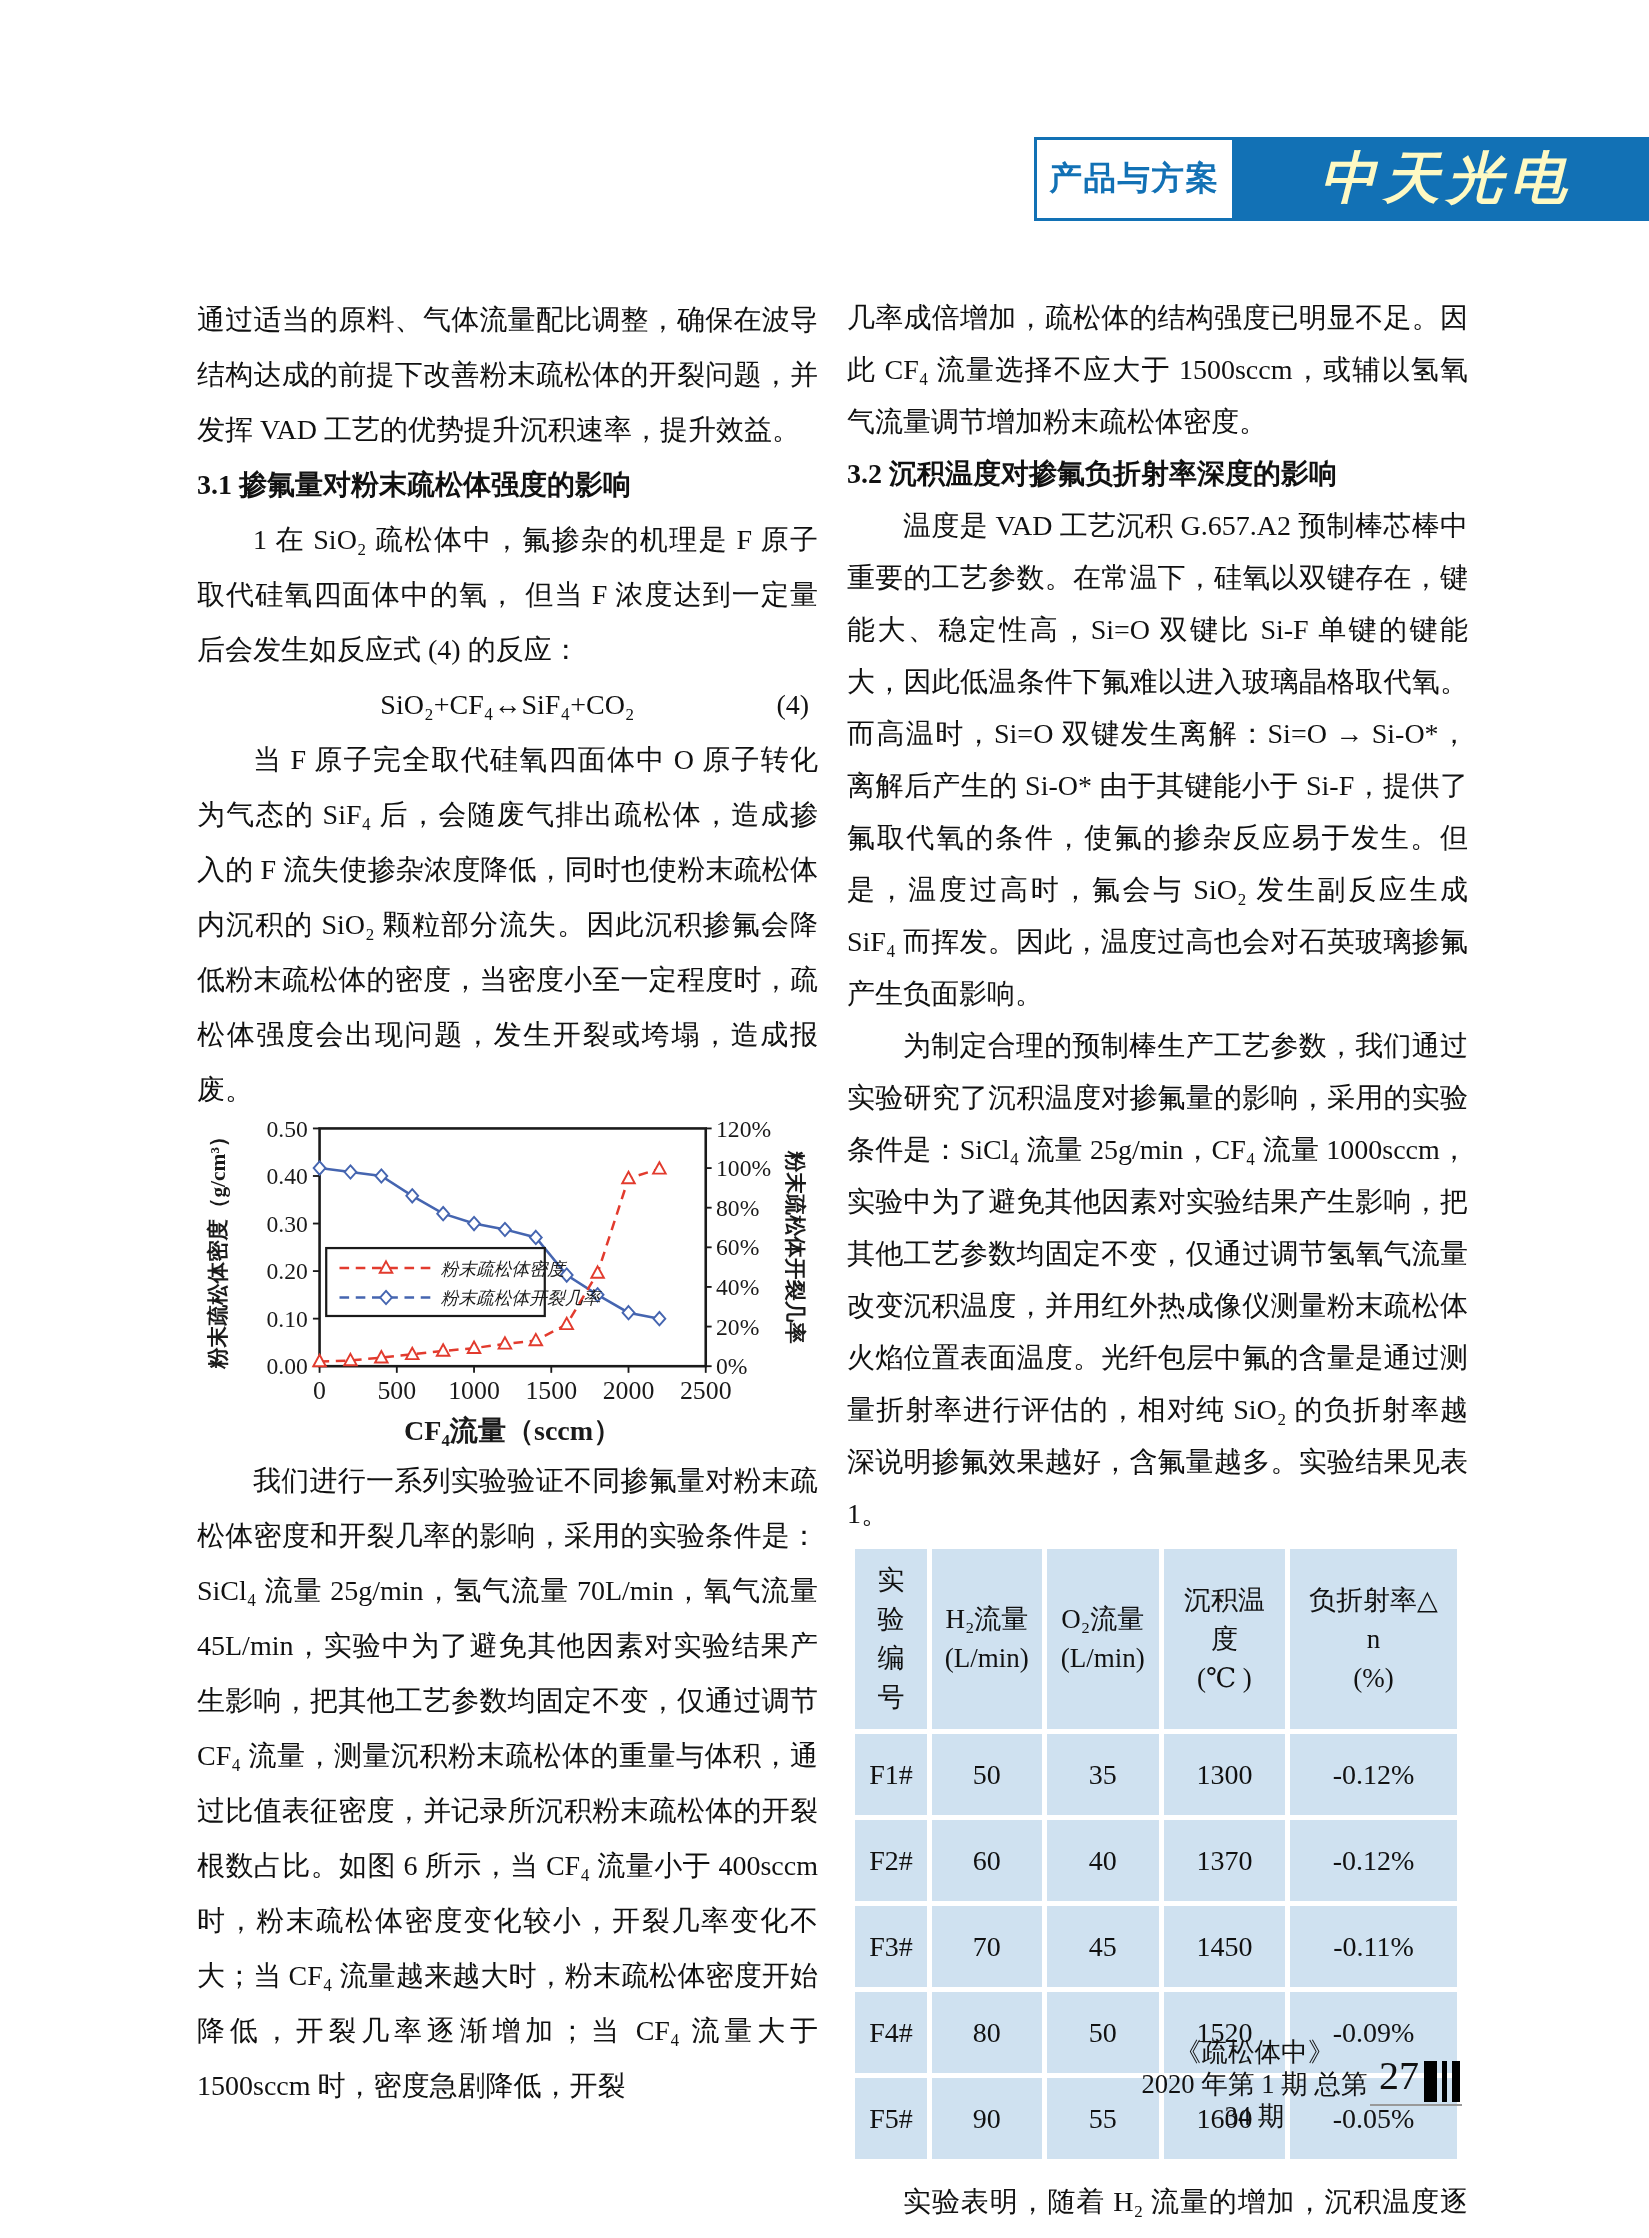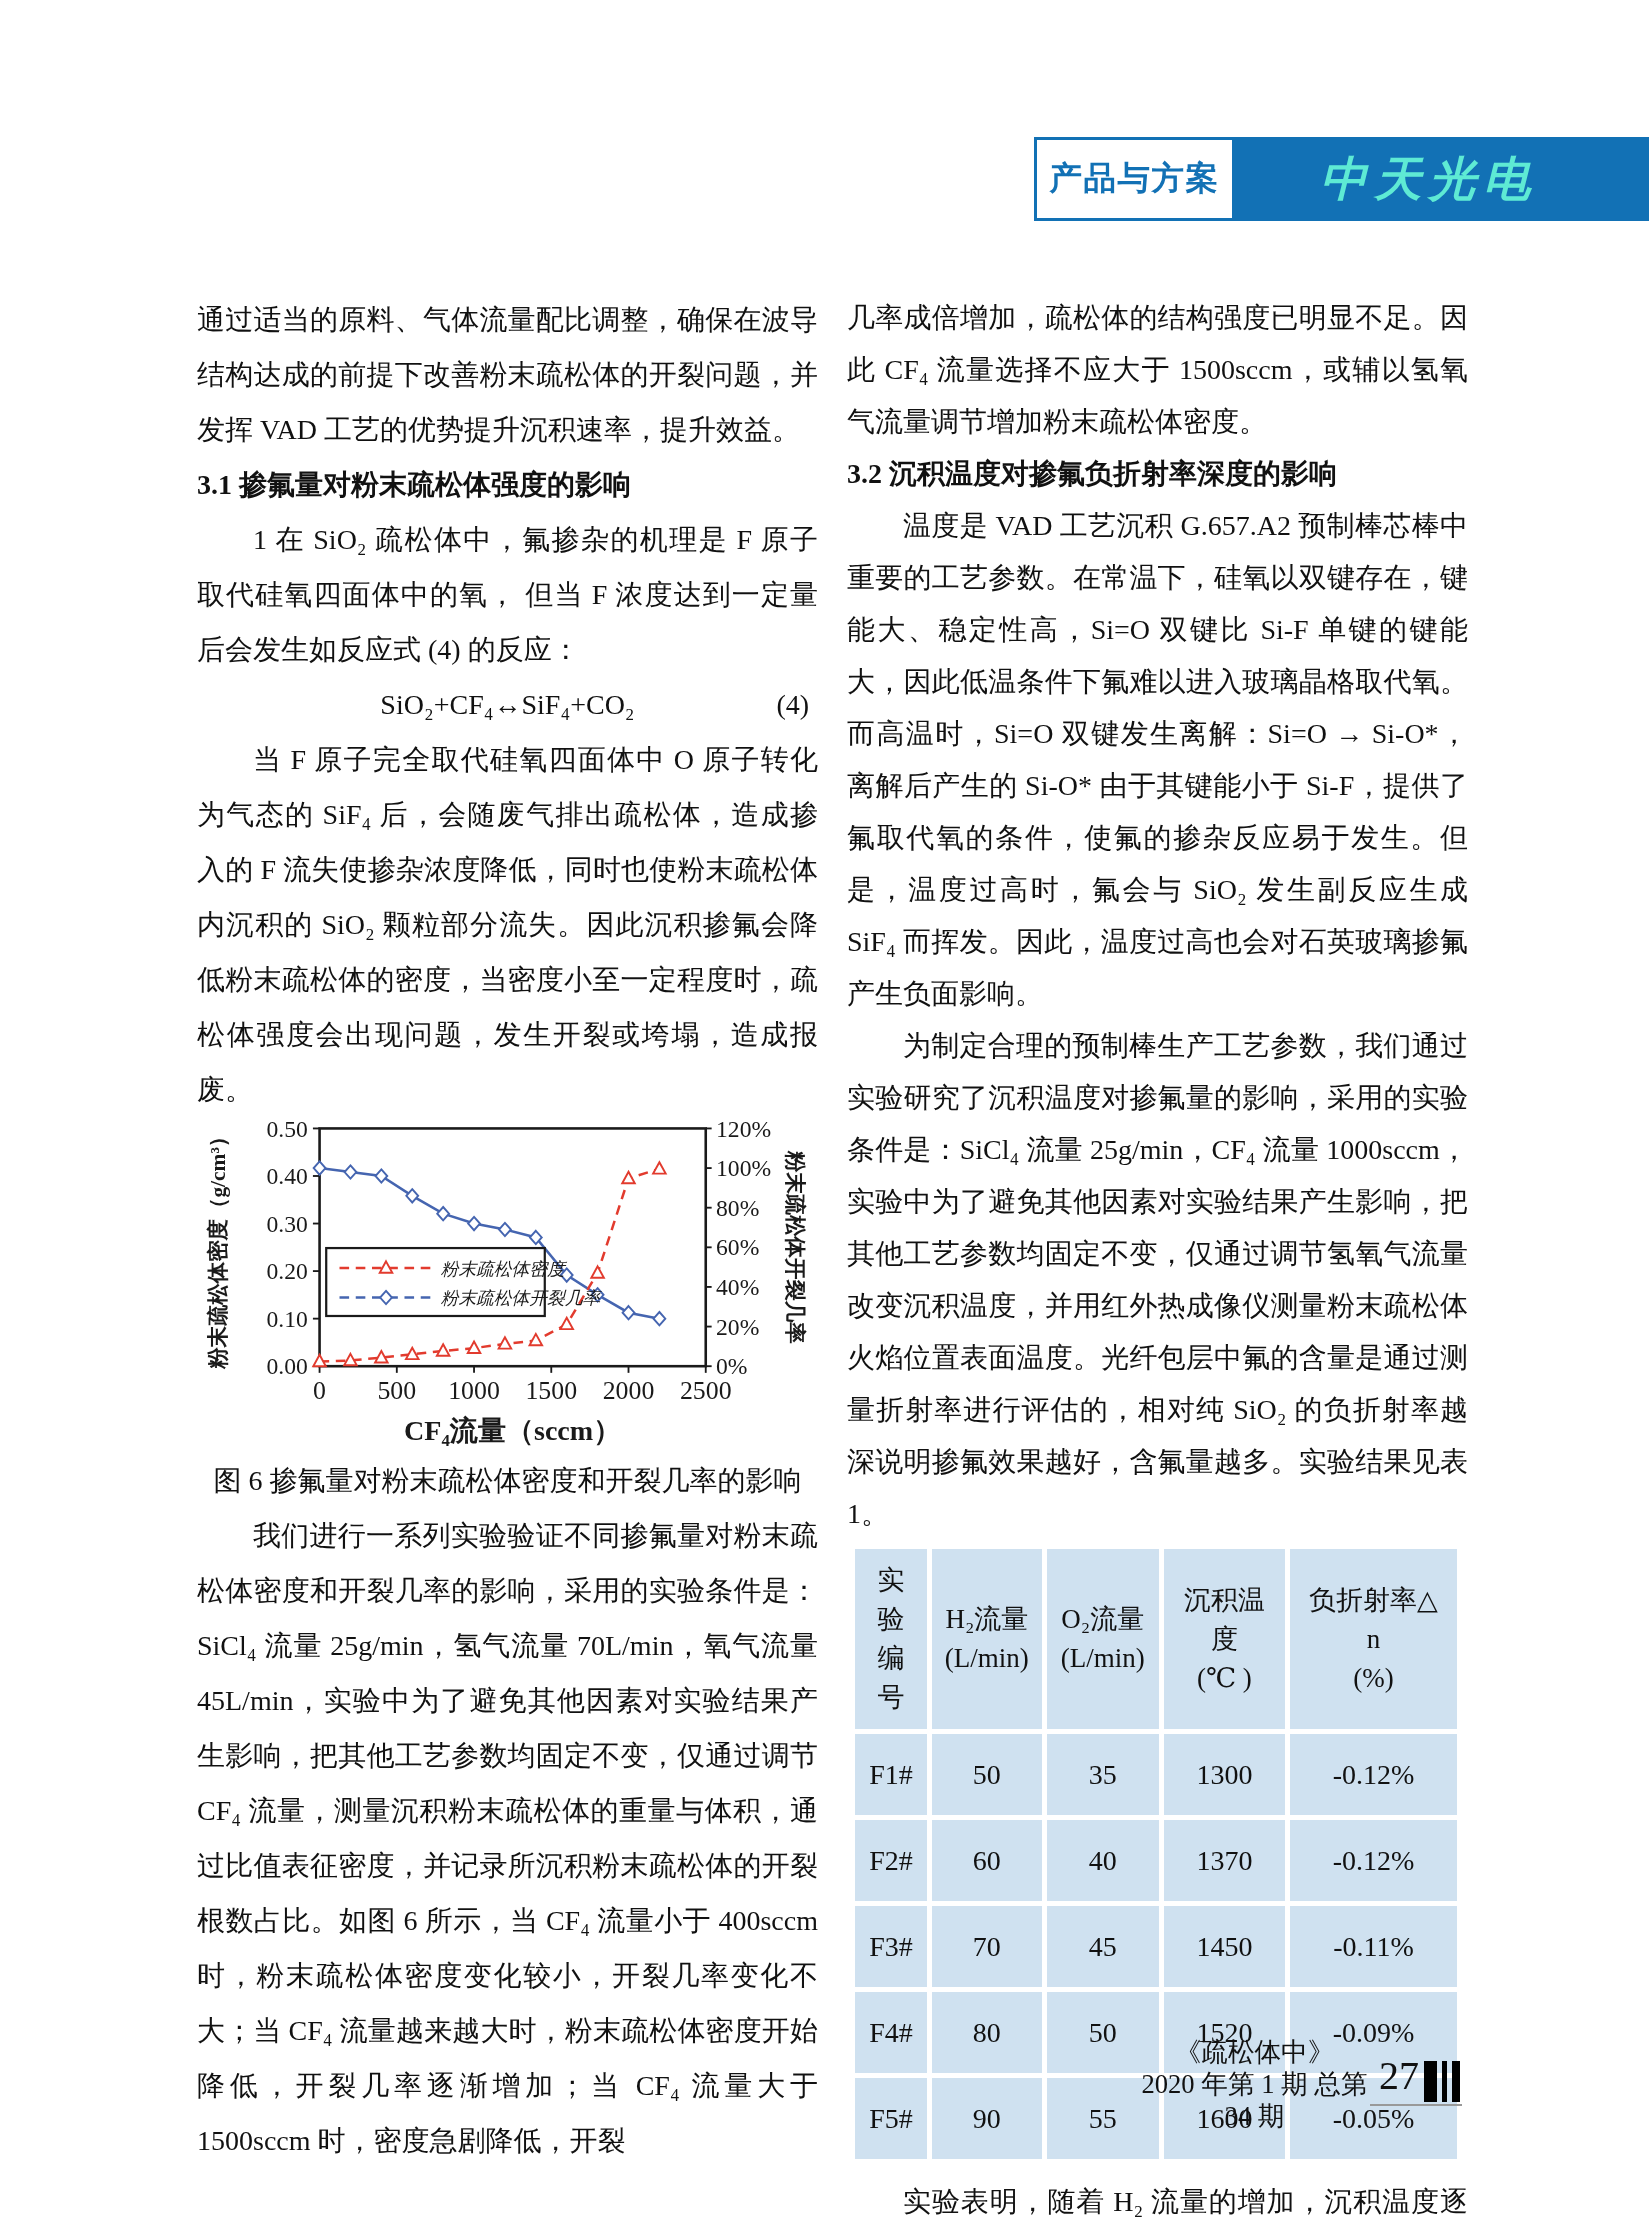--- a/index.html
+++ b/index.html
@@ -4,21 +4,21 @@
 <style>
   html,body{margin:0;padding:0;background:#ffffff;}
   .page{position:relative;width:1649px;height:2239px;background:#ffffff;overflow:hidden;
         font-family:"Liberation Serif","DejaVu Serif",serif;color:#111;}
   
   .header{position:absolute;left:1034px;top:137px;right:0;height:84px;display:flex;}
   .header-tab{width:201px;height:100%;box-sizing:border-box;background:#ffffff;border:3px solid #1271b5;
               display:flex;align-items:center;justify-content:center;}
   .header-tab span{color:#1271b5;font-size:32.5px;font-weight:bold;font-family:"Liberation Sans","DejaVu Sans",sans-serif;letter-spacing:1.5px;}
   .header-bar{flex:1;background:#1271b5;display:flex;align-items:center;}
-  .brand{color:#5eead4;font-size:47px;font-weight:bold;font-style:italic;letter-spacing:7.4px;padding-left:85px;
+  .brand{color:#fef9c3;font-size:56px;font-weight:bold;font-style:italic;letter-spacing:7.4px;padding-left:85px;
          font-family:"Liberation Serif","DejaVu Serif",serif;}
   
   .col{position:absolute;width:621px;font-size:28px;text-align:justify;}
   .col-left{left:197px;top:292px;}
   .col-left p{line-height:55px;}
   .col-right{left:847px;top:292px;}
   .col-right p{line-height:52px;}
   p{margin:0;}
   .ind{text-indent:2em;}
   .hd{font-weight:bold;}
@@ -137,21 +137,20 @@
           <path d="M 584.4000000000001 68.61999999999998 L 592.9000000000001 84.11999999999998 L 575.9000000000001 84.11999999999998 Z" fill="#ffffff" stroke="#e23b2e" stroke-width="2.6"></path>
           <path d="M 626.24 55.74000000000001 L 634.74 71.24000000000001 L 617.74 71.24000000000001 Z" fill="#ffffff" stroke="#e23b2e" stroke-width="2.6"></path>
           <rect x="175" y="172" width="296" height="92" fill="#ffffff" stroke="#1a1a1a" stroke-width="3"></rect>
           <line x1="193" y1="199" x2="318" y2="199" stroke="#e23b2e" stroke-width="3.4" stroke-dasharray="13 9"></line>
           <path d="M 256 190 L 264.5 205.5 L 247.5 205.5 Z" fill="#ffffff" stroke="#e23b2e" stroke-width="2.6"></path>
           <text x="330" y="208" font-size="24" font-style="italic" font-family="&quot;Liberation Serif&quot;,&quot;DejaVu Serif&quot;,serif" fill="#1a1a1a">粉末疏松体密度</text>
           <line x1="193" y1="239" x2="318" y2="239" stroke="#4565b0" stroke-width="3.4" stroke-dasharray="13 9"></line>
           <path d="M 256 230 L 264 239 L 256 248 L 248 239 Z" fill="#ffffff" stroke="#4565b0" stroke-width="2.6"></path>
           <text x="330" y="248" font-size="24" font-style="italic" font-family="&quot;Liberation Serif&quot;,&quot;DejaVu Serif&quot;,serif" fill="#1a1a1a">粉末疏松体开裂几率</text>
         </svg>
-      <p class="caption">图 6 掺氟量对粉末疏松体密度和开裂几率的影响</p>
     </div>
     <p class="ind">我们进行一系列实验验证不同掺氟量对粉末疏松体密度和开裂几率的影响，采用的实验条件是：SiCl₄ 流量 25g/min，氢气流量 70L/min，氧气流量 45L/min，实验中为了避免其他因素对实验结果产生影响，把其他工艺参数均固定不变，仅通过调节 CF₄ 流量，测量沉积粉末疏松体的重量与体积，通过比值表征密度，并记录所沉积粉末疏松体的开裂根数占比。如图 6 所示，当 CF₄ 流量小于 400sccm 时，粉末疏松体密度变化较小，开裂几率变化不大；当 CF₄ 流量越来越大时，粉末疏松体密度开始降低，开裂几率逐渐增加；当 CF₄ 流量大于 1500sccm 时，密度急剧降低，开裂</p>
   </div>
 
   <div class="col col-right">
     <p>几率成倍增加，疏松体的结构强度已明显不足。因此 CF₄ 流量选择不应大于 1500sccm，或辅以氢氧气流量调节增加粉末疏松体密度。</p>
     <p class="hd">3.2 沉积温度对掺氟负折射率深度的影响</p>
     <p class="ind">温度是 VAD 工艺沉积 G.657.A2 预制棒芯棒中重要的工艺参数。在常温下，硅氧以双键存在，键能大、稳定性高，Si=O 双键比 Si-F 单键的键能大，因此低温条件下氟难以进入玻璃晶格取代氧。而高温时，Si=O 双键发生离解：Si=O → Si-O*，离解后产生的 Si-O* 由于其键能小于 Si-F，提供了氟取代氧的条件，使氟的掺杂反应易于发生。但是，温度过高时，氟会与 SiO₂ 发生副反应生成 SiF₄ 而挥发。因此，温度过高也会对石英玻璃掺氟产生负面影响。</p>
     <p class="ind">为制定合理的预制棒生产工艺参数，我们通过实验研究了沉积温度对掺氟量的影响，采用的实验条件是：SiCl₄ 流量 25g/min，CF₄ 流量 1000sccm，实验中为了避免其他因素对实验结果产生影响，把其他工艺参数均固定不变，仅通过调节氢氧气流量改变沉积温度，并用红外热成像仪测量粉末疏松体火焰位置表面温度。光纤包层中氟的含量是通过测量折射率进行评估的，相对纯 SiO₂ 的负折射率越深说明掺氟效果越好，含氟量越多。实验结果见表 1。</p>
 

